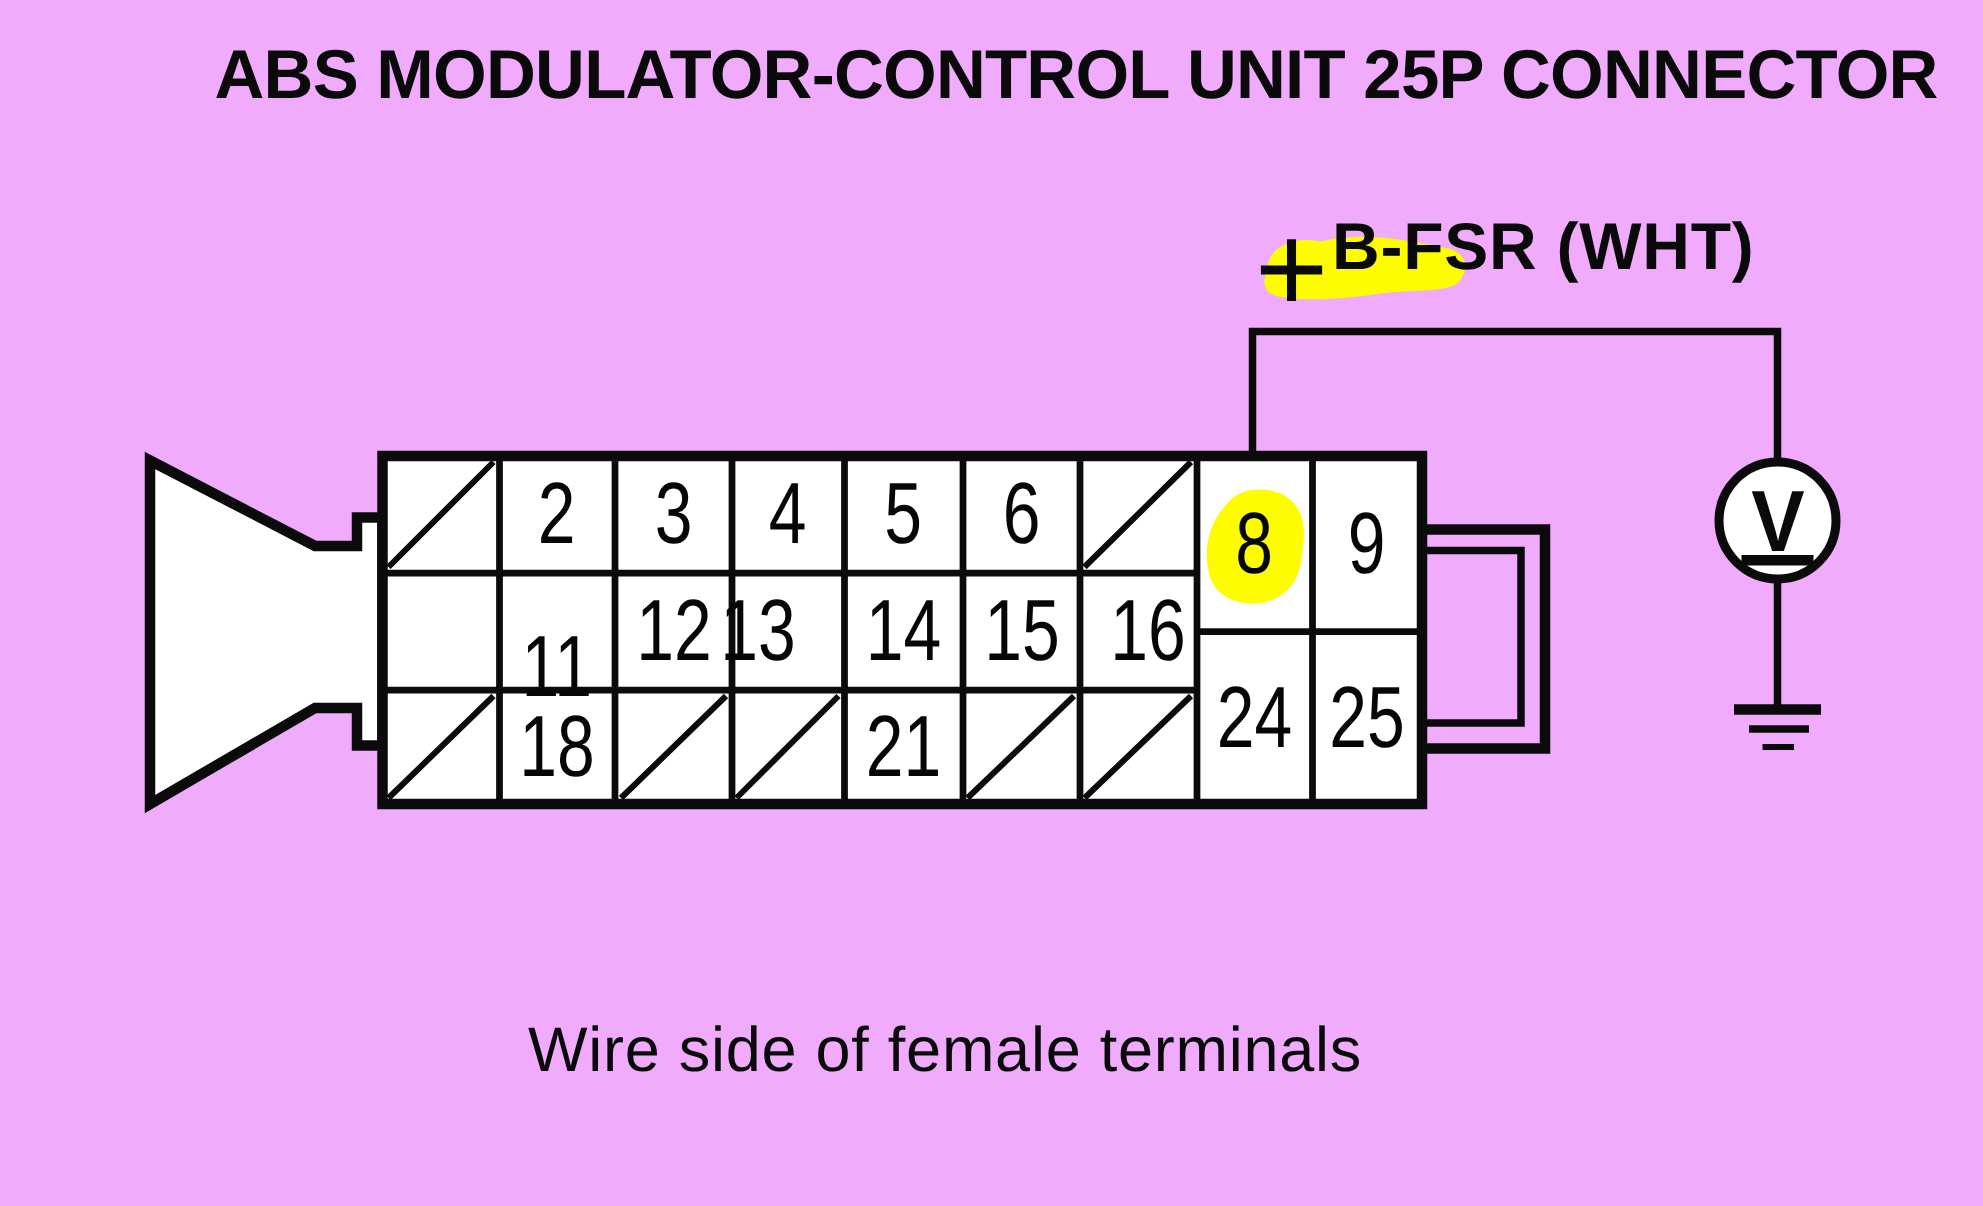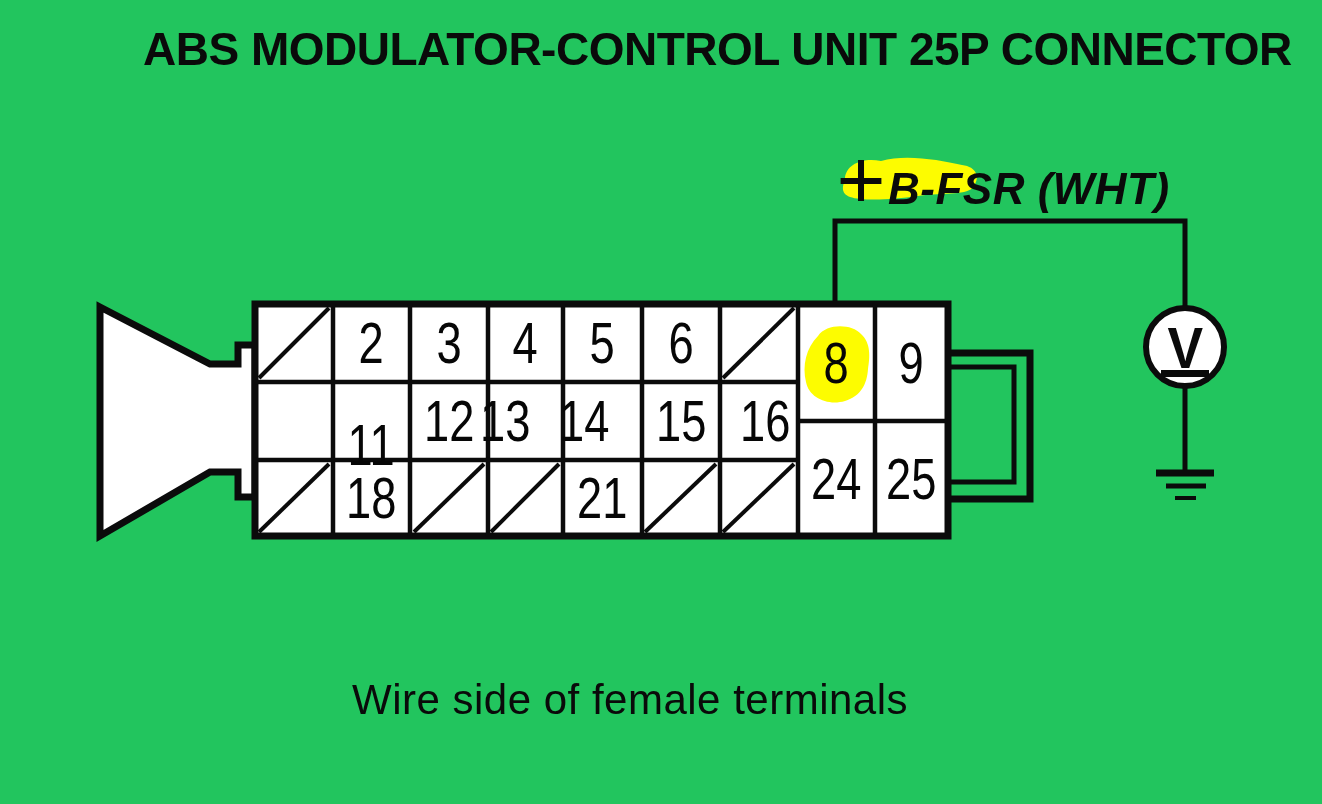--- a/index.html
+++ b/index.html
@@ -1,36 +1,36 @@
 <!DOCTYPE html>
 <html><head>
 <meta charset="utf-8">
 <style>
   html,body{margin:0;padding:0;background:#ffffff;}
   .stage{
-    position:relative;width:1322px;height:804px;background:#22c55e;
+    position:relative;width:1322px;height:804px;background:#f0abfc;
     font-family:"Liberation Sans",sans-serif;color:#0a0a0a;overflow:hidden;
   }
   .stage svg{position:absolute;left:0;top:0;}
   .title{
     position:absolute;left:143px;top:22px;font-size:46px;font-weight:bold;
     letter-spacing:-0.5px;white-space:nowrap;color:#0a0a0a;
   }
   .caption{
     position:absolute;left:352px;top:676px;font-size:42px;font-weight:normal;
     letter-spacing:0.5px;white-space:nowrap;color:#0a0a0a;
   }
   .wire-plus{
     position:absolute;left:834px;top:146px;width:54px;height:66px;
     display:flex;align-items:center;justify-content:center;
     font-size:84px;font-weight:normal;line-height:1;color:#0a0a0a;
   }
   .wire-name{
-    position:absolute;left:888px;top:164px;font-size:44px;font-weight:bold;
-    letter-spacing:0.5px;white-space:nowrap;color:#0a0a0a;font-style:italic;
+    position:absolute;left:888px;top:140px;font-size:44px;font-weight:bold;
+    letter-spacing:0.5px;white-space:nowrap;color:#0a0a0a;
   }
   .cell{
     position:absolute;display:flex;align-items:center;justify-content:center;
     font-size:58px;line-height:1;color:#060606;
   }
   .cell>span{display:inline-block;transform:scaleX(0.78);}
   .meter-v{
     position:absolute;left:1161px;top:317px;width:48px;height:53px;
     display:flex;align-items:flex-end;justify-content:center;
     border-bottom:7px solid #0a0a0a;font-size:58px;font-weight:bold;color:#0a0a0a;
@@ -126,21 +126,21 @@
 
   <div class="cell" style="left:333px;top:382px;width:77px;height:78px;margin-top:24px;">
       <span>11</span>
     </div>
   <div class="cell" style="left:410px;top:382px;width:78px;height:78px;">
       <span>12</span>
     </div>
   <div class="cell" style="left:468px;top:382px;width:75px;height:78px;">
       <span>13</span>
     </div>
-  <div class="cell" style="left:538px;top:382px;width:79px;height:78px;justify-content:flex-end;">
+  <div class="cell" style="left:563px;top:382px;width:79px;height:78px;">
       <span>14</span>
     </div>
   <div class="cell" style="left:642px;top:382px;width:78px;height:78px;">
       <span>15</span>
     </div>
   <div class="cell" style="left:720px;top:382px;width:78px;height:78px;justify-content:flex-end;">
       <span>16</span>
     </div>
 
   <div class="cell" style="left:333px;top:460px;width:77px;height:76px;">

